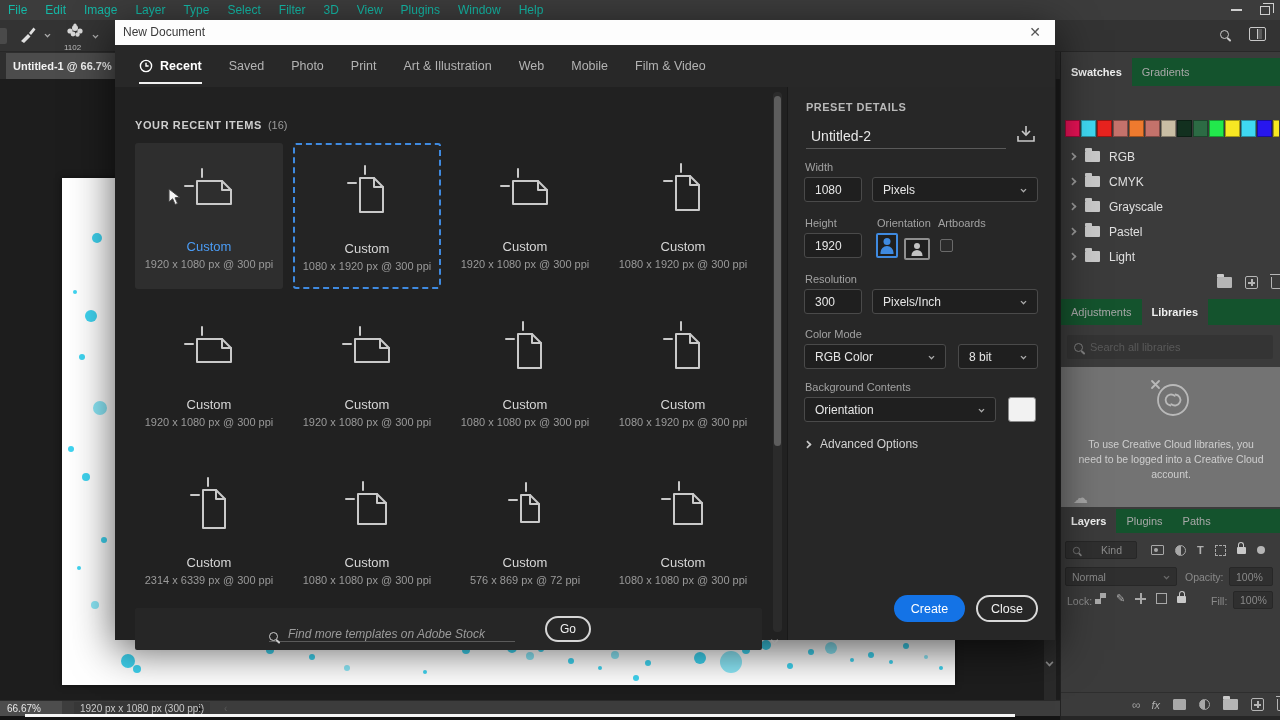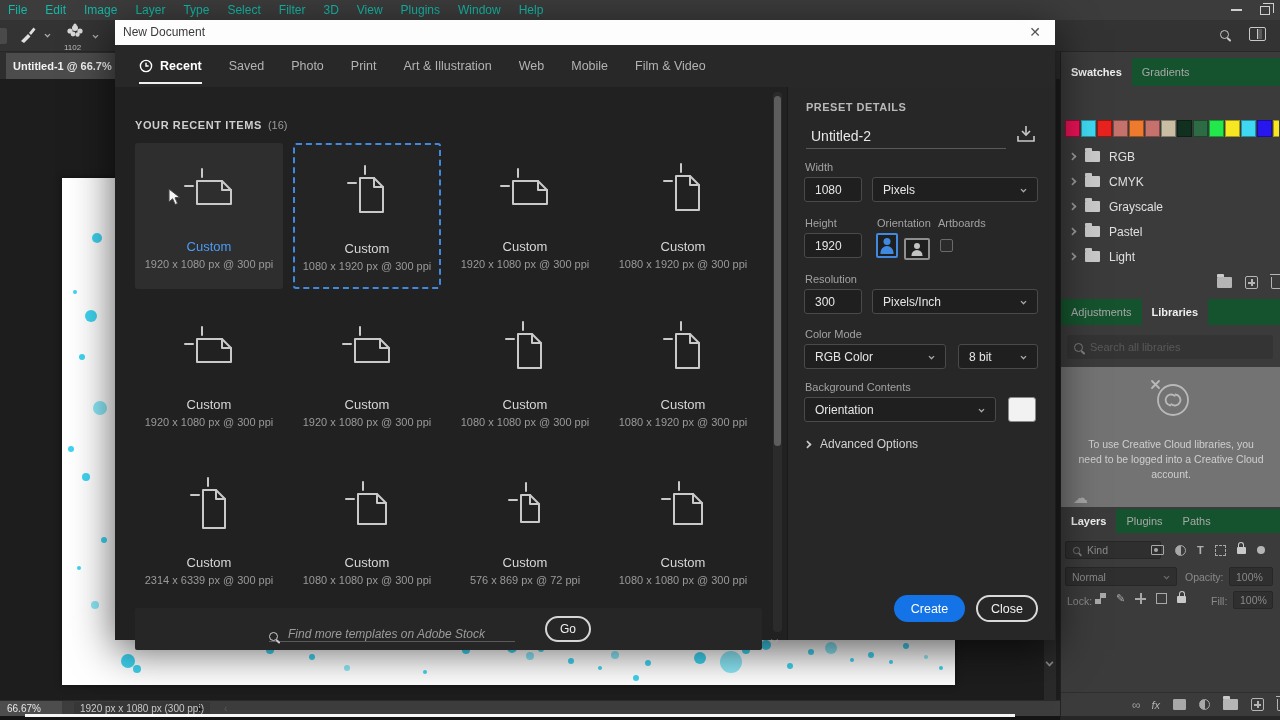--- a/index.html
+++ b/index.html
@@ -628,21 +628,21 @@
     <div class="cc-msg">To use Creative Cloud libraries, you need to be logged into a Creative Cloud account.</div>
   </div>
   <span class="i-cloud">☁</span>
 
   <div class="ptabbar" style="top:457px;height:24px">
     <span class="ptab active">Layers</span>
     <span class="ptab">Plugins</span>
     <span class="ptab">Paths</span>
   </div>
 
-  <div class="dimfield" style="left:4px;top:489px;width:96px;height:18px;gap:6px">
+  <div class="dimfield" style="left:4px;top:489px;width:72px;height:18px;gap:20px">
     <span class="i-search dim" style="transform:scale(.8)"></span>
     <span>Kind</span>
   </div>
   <div class="lk-icons" style="left:90px;top:492px">
     <span class="i-rect"></span>
     <span class="i-half"></span>
     <span class="i-T">T</span>
     <span class="i-frame"></span>
     <span class="i-lock" style="margin-top:0"></span>
     <span class="i-dot"></span>

